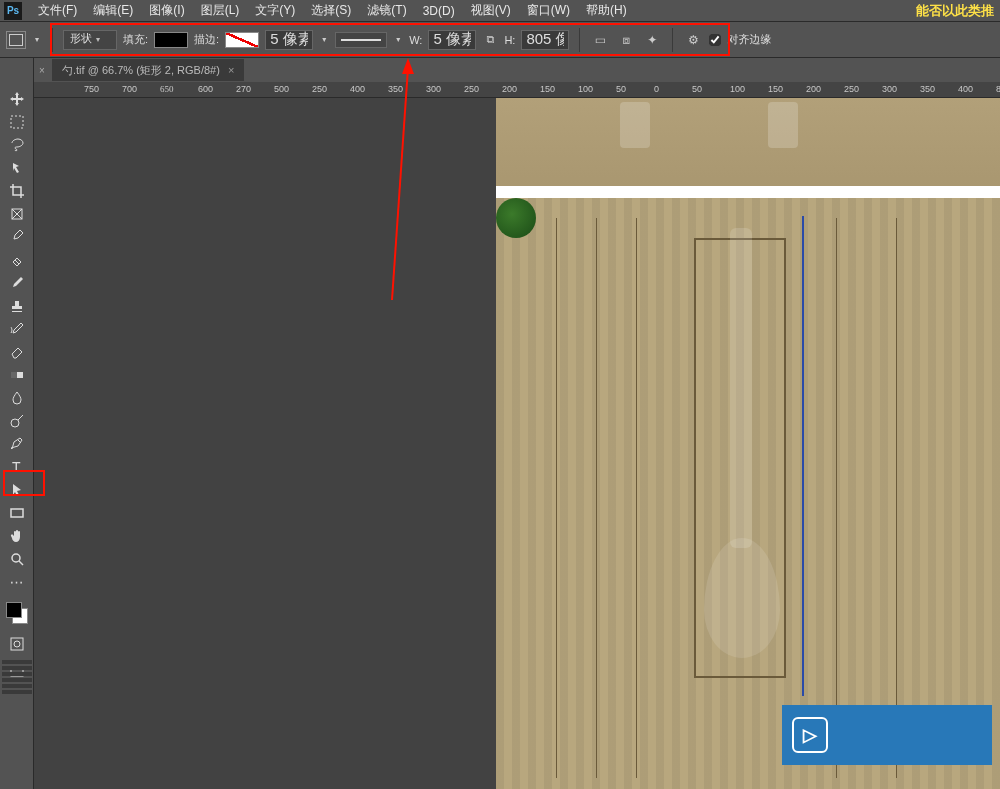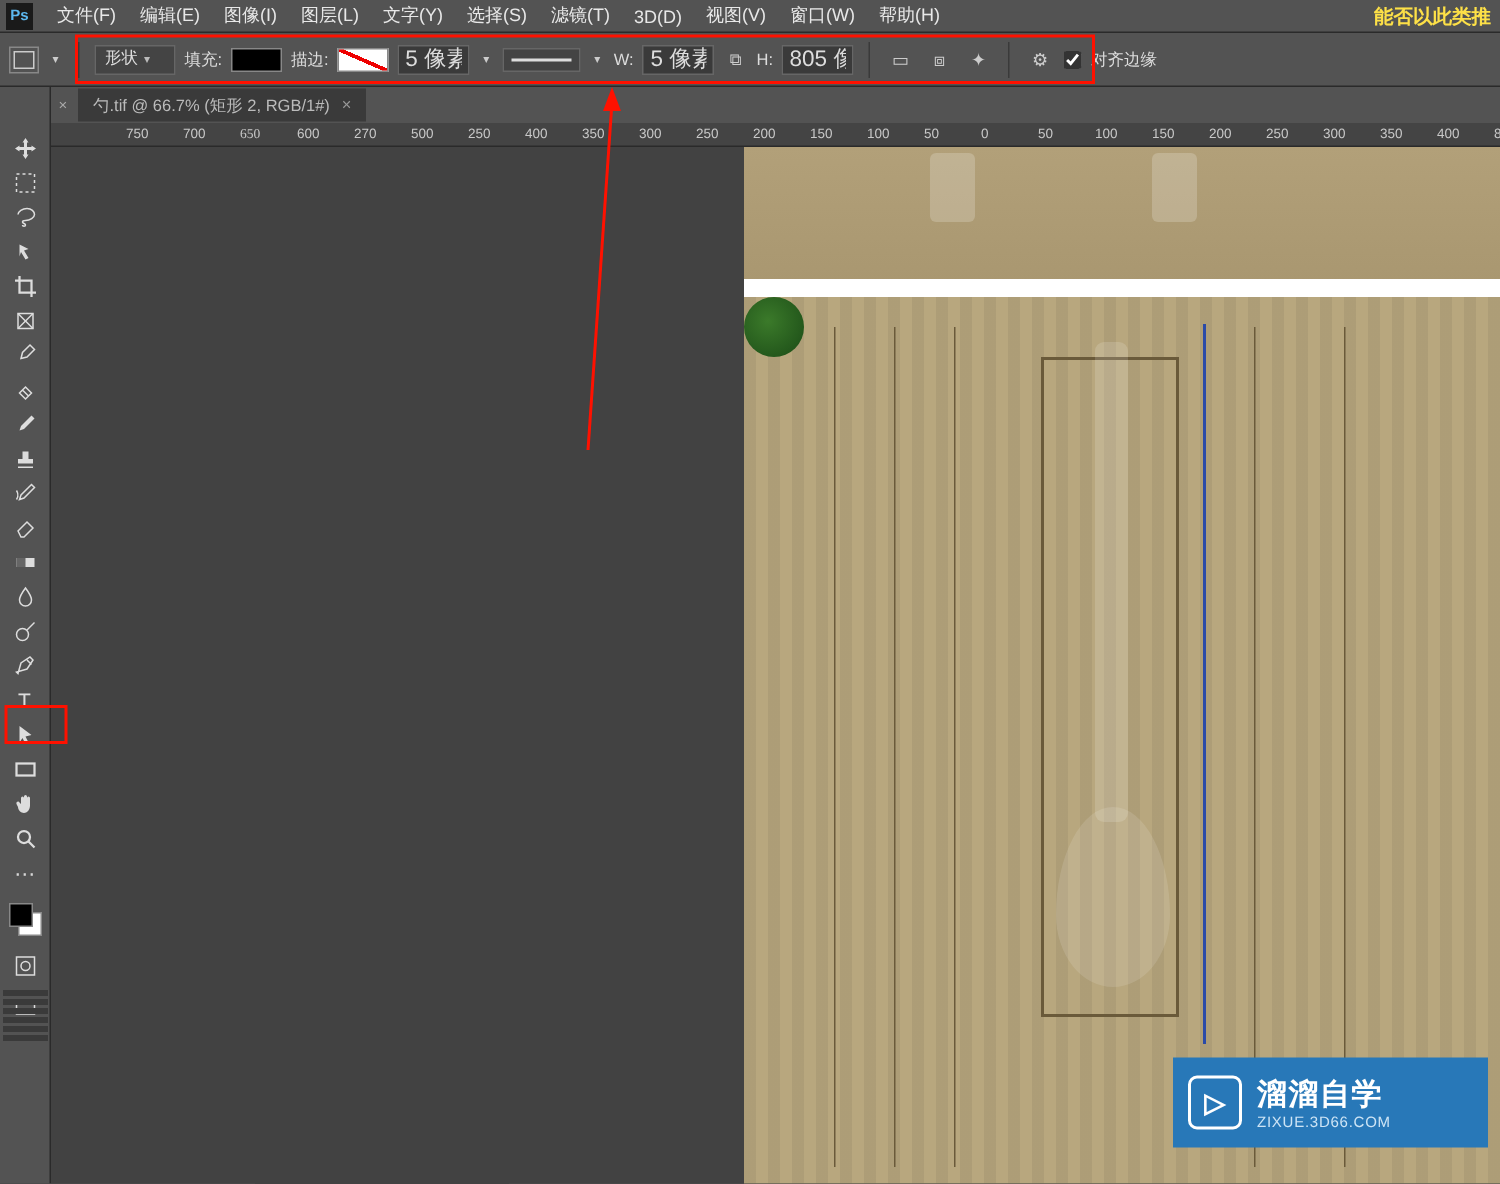--- a/index.html
+++ b/index.html
@@ -151,21 +151,21 @@
 <div class="red-box2"></div>
 
 <svg class="red-arrow" style="left:380px; top:54px; width:40px; height:250px;">
   <line x1="12" y1="246" x2="28" y2="14" stroke="#f10" stroke-width="2"></line>
   <polygon points="28,4 22,20 34,20" fill="#f10"></polygon>
 </svg>
 
 <div class="tabbar">
   <div class="tab-close-left">×</div>
   <div class="doc-tab">
-    <span>勺.tif @ 66.7% (矩形 2, RGB/1#)</span>
+    <span>勺.tif @ 66.7% (矩形 2, RGB/8#)</span>
     <span class="tab-x">×</span>
   </div>
 </div>
 
 <div class="ruler-h" id="ruler-h">
     <span class="tick" style="left: 50px; text-align: center;">750</span>
     <span class="tick" style="left: 88px;">700</span>
     <span class="tick" style="left: 126px; font-family: Liberation Serif, serif;">650</span>
     <span class="tick" style="left: 164px;">600</span>
     <span class="tick" style="left: 202px;">270</span>
@@ -205,24 +205,20 @@
     <div class="col-line" style="left:340px"></div>
     <div class="col-line" style="left:400px"></div>
     <div class="rect-outline"></div>
     <div class="blue-line"></div>
     <div class="spoon-handle"></div>
     <div class="spoon-bowl"></div>
   </div>
 
   <div class="watermark">
     <div class="wm-logo">▷</div>
-    <div>
-      <div class="wm-text1">溜溜自学</div>
-      <div class="wm-text2">ZIXUE.3D66.COM</div>
-    </div>
   </div>
 </div>
 
 <div class="toolbar">
   <div class="tool">
       <svg viewBox="0 0 16 16">
         <path d="M8 1l2 3h-1v3h3V6l3 2-3 2V9H9v3h1l-2 3-2-3h1V9H4v1L1 8l3-2v1h3V4H6z" fill="#ddd"></path>
       </svg>
     </div>
   <div class="tool">

